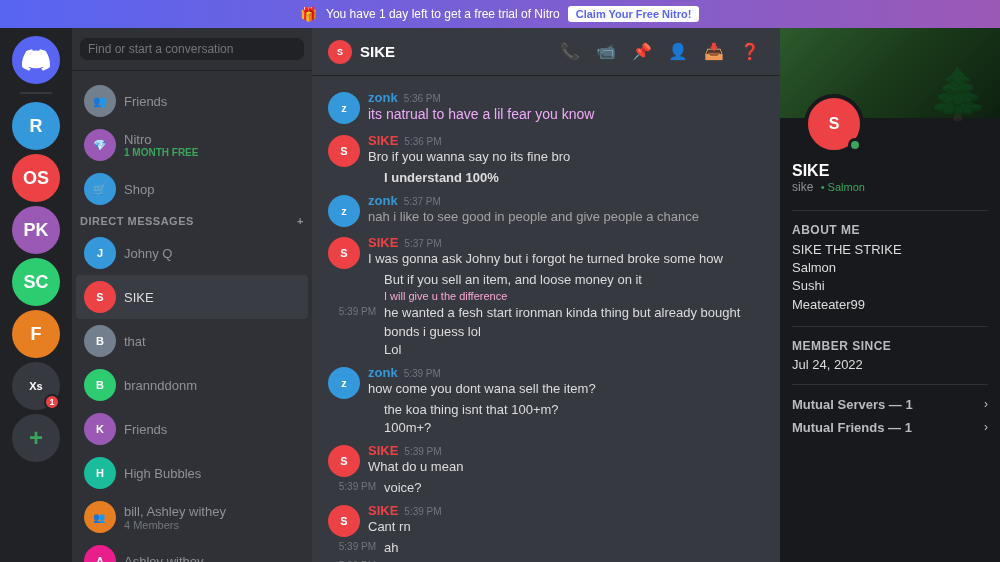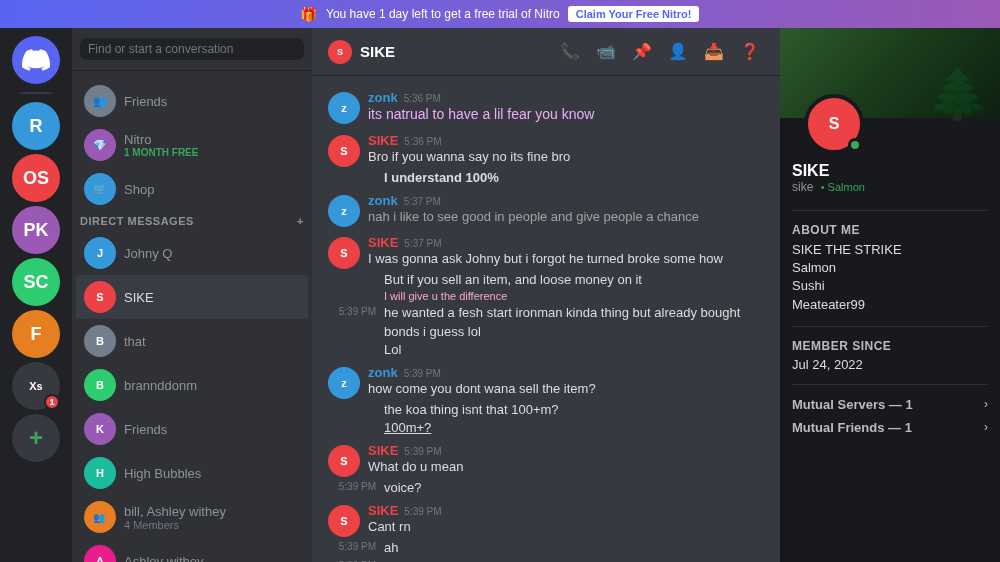--- a/index.html
+++ b/index.html
@@ -475,21 +475,21 @@
             </div>
           </div>
           <div style="display: flex; align-items: flex-start; padding: 0px 16px;">
             <div style="width: 56px; flex-shrink: 0; font-size: 10px; color: rgb(114, 118, 125); text-align: right; padding-right: 8px; padding-top: 2px;"></div>
             <div style="display: flex; gap: 4px; align-items: flex-start; flex: 1 1 0%;">
               <div style="font-size: 13px; color: rgb(220, 221, 222); line-height: 1.4;">the koa thing isnt that 100+m?</div>
             </div>
           </div>
           <div style="display: flex; align-items: flex-start; padding: 0px 16px;">
             <div style="width: 56px; flex-shrink: 0; font-size: 10px; color: rgb(114, 118, 125); text-align: right; padding-right: 8px; padding-top: 2px;"></div>
-            <div style="display: flex; gap: 4px; align-items: flex-start; flex: 1 1 0%; text-decoration: underline;">
+            <div style="display: flex; gap: 4px; align-items: flex-start; flex: 1 1 0%;">
               <div style="font-size: 13px; color: rgb(220, 221, 222); line-height: 1.4;">100m+?</div>
             </div>
           </div>
           <div style="display: flex; align-items: flex-start; gap: 8px; padding: 2px 16px; margin-top: 4px;">
             <div style="width: 32px; height: 32px; border-radius: 50%; background: rgb(237, 66, 69); display: flex; align-items: center; justify-content: center; font-size: 11px; color: white; font-weight: bold; flex-shrink: 0; margin-top: 2px;">S</div>
             <div style="flex: 1 1 0%;">
               <div style="display: flex; align-items: baseline; gap: 6px;">
                 <span style="font-weight: 600; font-size: 13px; color: rgb(237, 66, 69);">SIKE</span>
                 <span style="font-size: 10px; color: rgb(114, 118, 125);">5:39 PM</span>
               </div>

